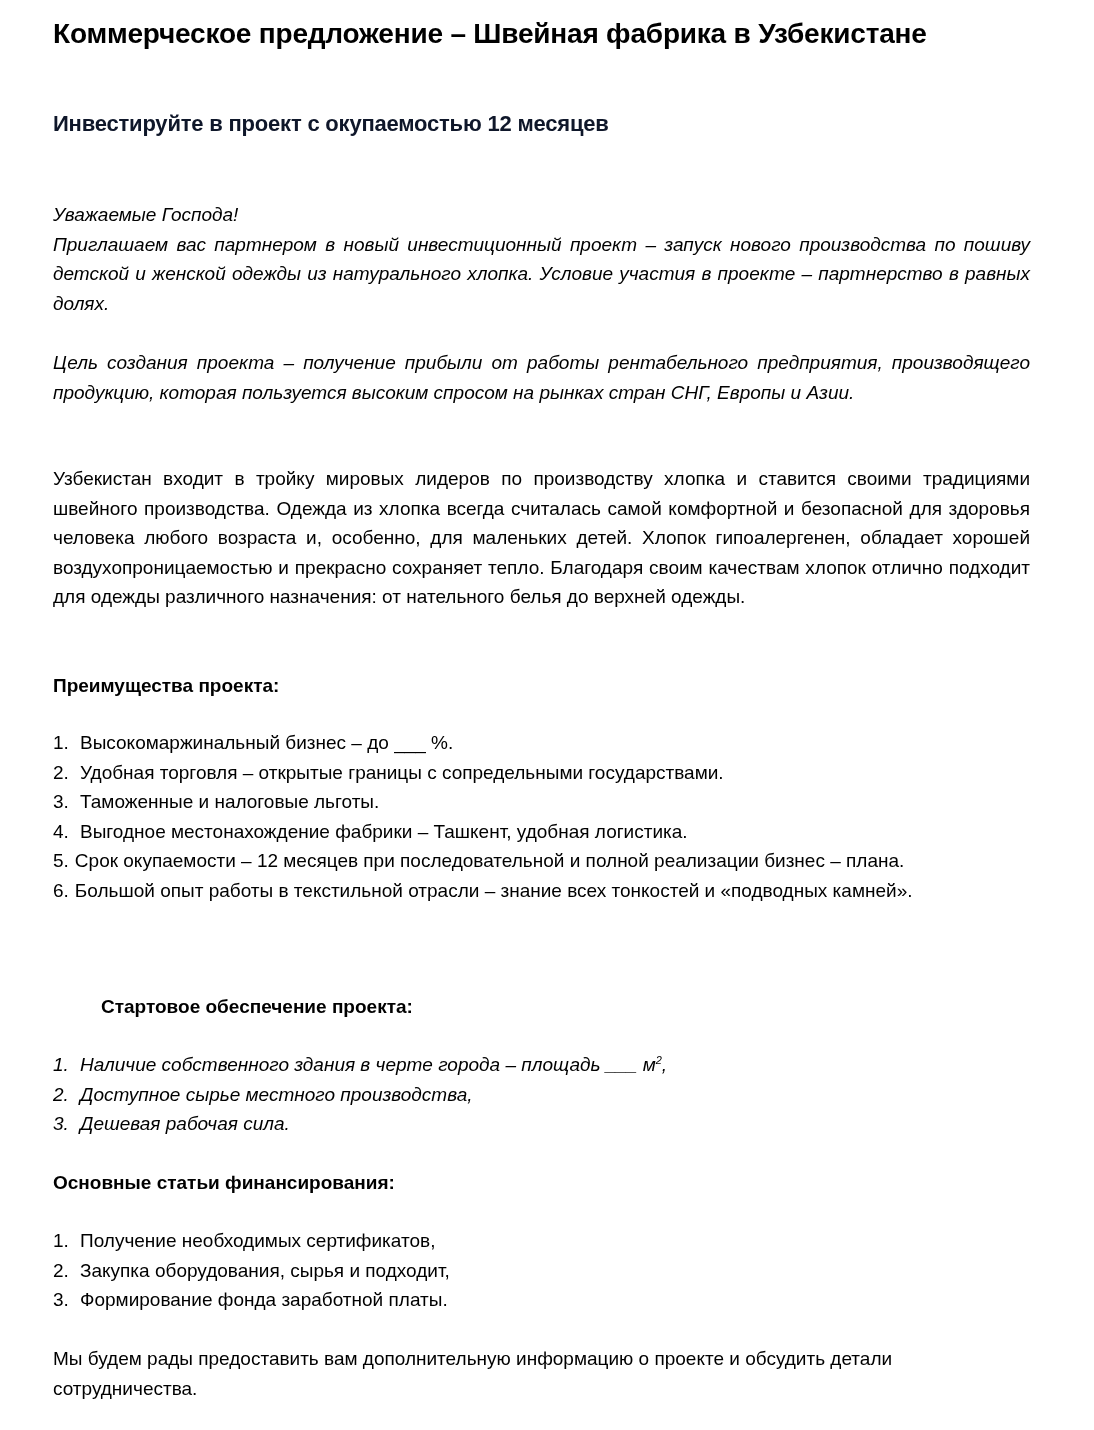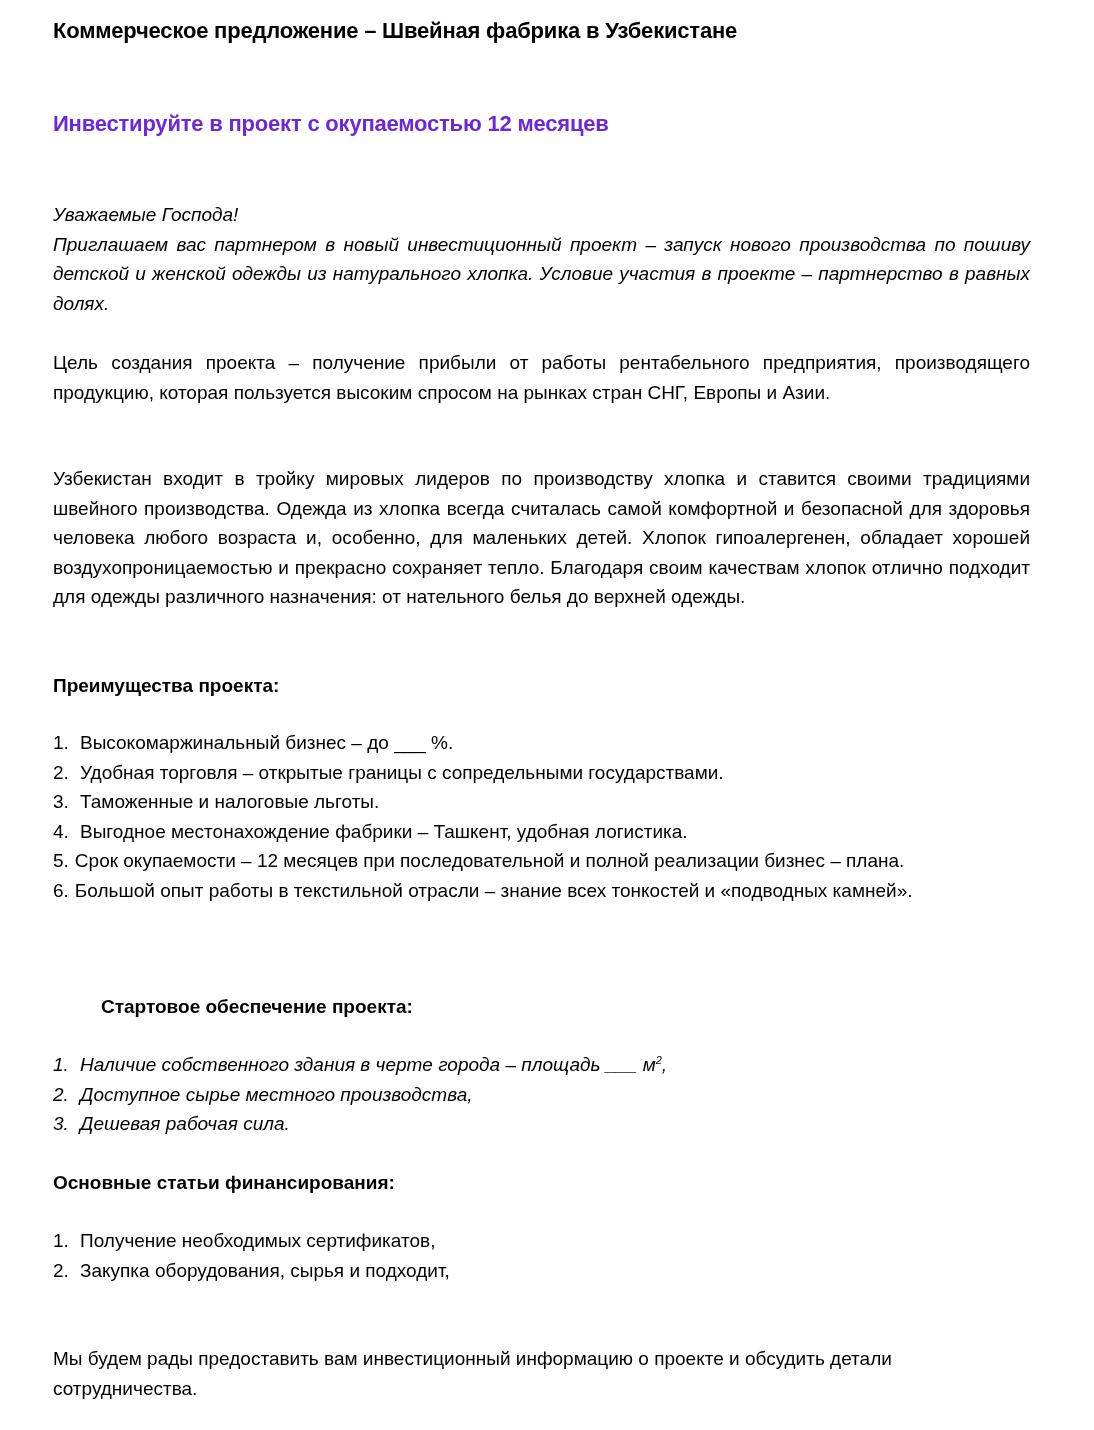--- a/index.html
+++ b/index.html
@@ -7,26 +7,26 @@
       width: 1094px;
       height: 1430px;
       position: relative;
       font-family: "Liberation Sans", sans-serif;
       color: #000000;
       overflow: hidden;
     }
     .page { position: absolute; left: 53px; top: 0; width: 977px; }
     .title {
       position: absolute; top: 18px; left: 0;
-      font-size: 22px; font-weight: bold; white-space: nowrap;
+      font-size: 28px; font-weight: bold; white-space: nowrap;
       letter-spacing: -0.2px;
     }
     .subtitle {
       position: absolute; top: 111px; left: 0;
-      font-size: 22px; font-weight: bold; color: #6d28d9; white-space: nowrap;
+      font-size: 22px; font-weight: bold; color: #0f172a; white-space: nowrap;
       letter-spacing: -0.2px;
     }
     .block { position: absolute; left: 0; width: 977px; font-size: 19px; line-height: 29.5px; }
     .justify { text-align: justify; text-align-last: left; }
     .italic { font-style: italic; }
     .heading { font-weight: bold; }
     .list-item { display: block; }
     .list-item .num { display: inline-block; min-width: 27px; }
     .list-item.inline-num .num { min-width: 0; margin-right: 6px; }
     sup { font-size: 11px; line-height: 0; vertical-align: super; }
@@ -36,21 +36,21 @@
 
 <div class="page">
   <div class="title">Коммерческое предложение – Швейная фабрика в Узбекистане</div>
   <div class="subtitle">Инвестируйте в проект с окупаемостью 12 месяцев</div>
 
   <div class="block italic" style="top:200px;">
     <div>Уважаемые Господа!</div>
     <div class="justify">Приглашаем вас партнером в новый инвестиционный проект – запуск нового производства по пошиву детской и женской одежды из натурального хлопка. Условие участия в проекте – партнерство в равных долях.</div>
   </div>
 
-  <div class="block justify" style="top:348px;">Цель создания проекта – получение прибыли от работы рентабельного предприятия, производящего продукцию, которая пользуется высоким спросом на рынках стран СНГ, Европы и Азии.</div>
+  <div class="block justify" style="top:348px;font-style:italic;">Цель создания проекта – получение прибыли от работы рентабельного предприятия, производящего продукцию, которая пользуется высоким спросом на рынках стран СНГ, Европы и Азии.</div>
 
   <div class="block justify" style="top:464px;">Узбекистан входит в тройку мировых лидеров по производству хлопка и ставится своими традициями швейного производства. Одежда из хлопка всегда считалась самой комфортной и безопасной для здоровья человека любого возраста и, особенно, для маленьких детей. Хлопок гипоалергенен, обладает хорошей воздухопроницаемостью и прекрасно сохраняет тепло. Благодаря своим качествам хлопок отлично подходит для одежды различного назначения: от нательного белья до верхней одежды.</div>
 
   <div class="block heading" style="top:671px;">Преимущества проекта:</div>
   <div class="block" style="top:728px;">
     <div class="list-item"><span class="num">1.</span><span>Высокомаржинальный бизнес – до ___ %.</span></div>
     <div class="list-item"><span class="num">2.</span><span>Удобная торговля – открытые границы с сопредельными государствами.</span></div>
     <div class="list-item"><span class="num">3.</span><span>Таможенные и налоговые льготы.</span></div>
     <div class="list-item"><span class="num">4.</span><span>Выгодное местонахождение фабрики – Ташкент, удобная логистика.</span></div>
     <div class="list-item inline-num justify"><span class="num">5.</span><span>Срок окупаемости – 12 месяцев при последовательной и полной реализации бизнес – плана.</span></div>
@@ -61,16 +61,17 @@
   <div class="block" style="top:1050px;font-style:italic;">
     <div class="list-item"><span class="num">1.</span><span>Наличие собственного здания в черте города – площадь ___ м</span><sup>2</sup><span>,</span></div>
     <div class="list-item"><span class="num">2.</span><span>Доступное сырье местного производства,</span></div>
     <div class="list-item"><span class="num">3.</span><span>Дешевая рабочая сила.</span></div>
   </div>
 
   <div class="block heading" style="top:1168px;">Основные статьи финансирования:</div>
   <div class="block" style="top:1226px;">
     <div class="list-item"><span class="num">1.</span><span>Получение необходимых сертификатов,</span></div>
     <div class="list-item"><span class="num">2.</span><span>Закупка оборудования, сырья и подходит,</span></div>
+    <div class="list-item"><span class="num">3.</span><span>Формирование фонда заработной платы.</span></div>
   </div>
 
-  <div class="block" style="top:1344px;">Мы будем рады предоставить вам инвестиционный информацию о проекте и обсудить детали сотрудничества.</div>
+  <div class="block" style="top:1344px;">Мы будем рады предоставить вам дополнительную информацию о проекте и обсудить детали сотрудничества.</div>
 </div>
 
 </body></html>

